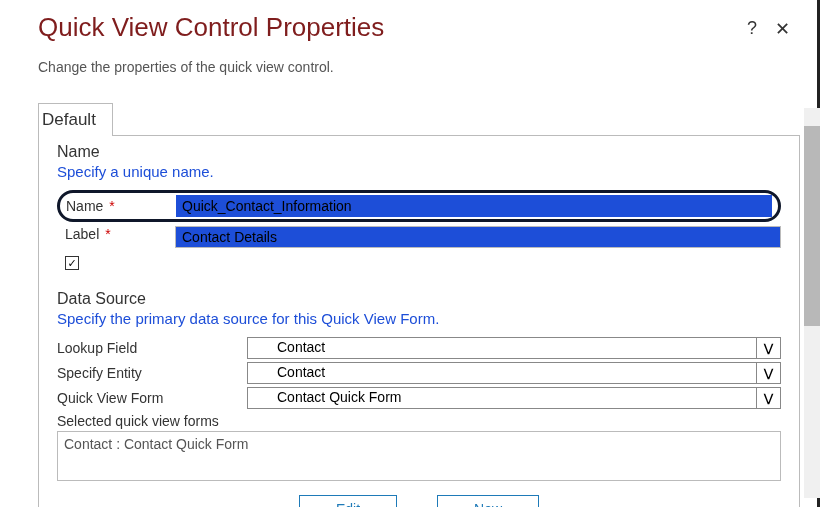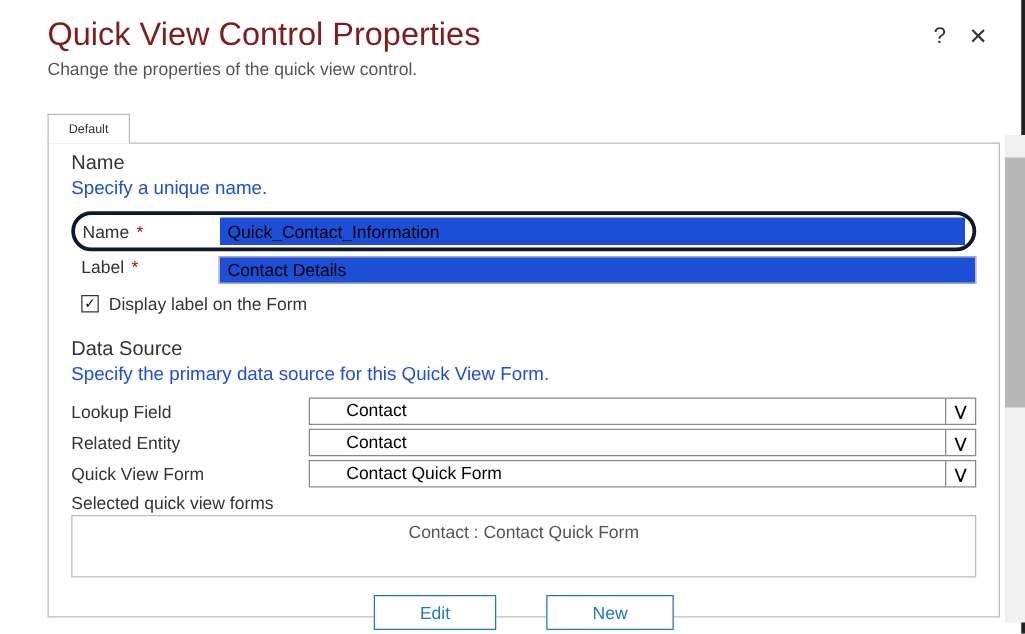--- a/index.html
+++ b/index.html
@@ -1,24 +1,24 @@
 <!DOCTYPE html>
 <html><head>
   <meta charset="utf-8">
   <style>
     * { box-sizing: border-box; margin: 0; padding: 0; font-family: "Segoe UI", Arial, sans-serif; }
     body { width: 820px; height: 507px; background: #fff; position: relative; overflow: hidden; }
     .page { padding: 12px 20px 0 38px; height: 100%; position: relative; }
     .header-row { display: flex; justify-content: space-between; align-items: flex-start; }
     .title { color: #7f1d1d; font-size: 26px; font-weight: 400; }
-    .subtitle { color: #555; font-size: 14px; margin-top: 4px; margin-bottom: 28px; }
+    .subtitle { color: #555; font-size: 14px; margin-top: 16px; margin-bottom: 28px; }
     .header-icons { display: flex; gap: 18px; padding-top: 6px; padding-right: 10px; }
     .help-icon, .close-icon { font-size: 18px; color: #333; cursor: pointer; font-weight: 400; }
     .tab-strip { display: flex; align-items: flex-end; position: relative; z-index: 2; }
-    .tab { border: 1px solid #bbb; border-bottom: none; background: #fff; padding: 6px 16px 6px 16px; font-size: 10px; color: #333; cursor: pointer; }
+    .tab { border: 1px solid #bbb; border-bottom: none; background: #fff; padding: 6px 16px 6px 3px; font-size: 17px; color: #333; cursor: pointer; }
     .tab-panel { border: 1px solid #bbb; margin-top: -1px; padding: 6px 18px 10px 18px; background: #fff; height: 380px; position: relative; }
 
     .group-label { font-size: 16px; color: #333; margin-bottom: 2px; }
     .group-desc { font-size: 15px; color: #1d4ed8; margin-bottom: 10px; }
     .group { margin-top: 1px; }
 
     .name-section-highlight { border: 3px solid #0f172a; border-radius: 16px; padding: 2px 6px 2px 6px; display: flex; align-items: center; margin-bottom: 4px; }
 
     .form-row { display: flex; align-items: flex-start; margin-bottom: 4px; }
     .form-label { width: 110px; font-size: 14px; color: #333; }
@@ -29,21 +29,21 @@
     .cb { width: 14px; height: 14px; border: 1px solid #333; display: inline-flex; align-items: center; justify-content: center; font-size: 11px; line-height: 1; }
     .cb-label { font-size: 14px; color: #333; }
 
     .ds-row { display: flex; align-items: center; margin-bottom: 3px; }
     .ds-label { width: 190px; font-size: 14px; color: #333; }
     .select { flex: 1; display: flex; border: 1px solid #888; height: 22px; padding-left: 23px; }
     .select-val { flex: 1; padding: 1px 6px; font-size: 14px; }
     .select-caret { width: 24px; border-left: 1px solid #888; display: flex; align-items: center; justify-content: center; font-size: 11px; font-weight: bold; }
 
     .selected-label { font-size: 14px; color: #333; margin-top: 4px; }
-    .selected-box { border: 1px solid #bbb; height: 50px; padding: 4px 6px; font-size: 14px; color: #555; margin-top: 2px; text-align: center; }
+    .selected-box { border: 1px solid #bbb; height: 50px; padding: 4px 6px; font-size: 14px; color: #555; margin-top: 2px; }
 
     .button-row { display: flex; justify-content: center; gap: 40px; margin-top: 14px; }
     .btn { border: 1px solid #1e7ab8; background: #fff; color: #1e7ab8; padding: 5px 36px; font-size: 14px; cursor: pointer; }
 
     .scroll-area { position: absolute; right: 0; top: 108px; width: 20px; height: 390px; }
     .scroll-track { position: absolute; right: 0; top: 0; width: 16px; height: 100%; background: #f0f0f0; }
     .scroll-thumb { position: absolute; right: 0; top: 18px; width: 16px; height: 200px; background: #b8b8b8; }
     .scroll-up { position: absolute; right: 0; top: -1px; width: 20px; height: 20px; display: flex; align-items: center; justify-content: center; font-size: 14px; color: #000; font-weight: bold; }
     .right-border { position: absolute; right: 0; top: 0; width: 3px; height: 100%; background: #222; }
   </style>
@@ -88,38 +88,37 @@
           <span>Label</span>
           <span class="req">*</span>
         </div>
         <input class="form-input" type="text" value="Contact Details" style="">
       </div>
 
       <div class="checkbox-row" style="padding-left:8px;">
         <span class="cb">
             <span>✓</span>
           </span>
-        <span class="cb-label">Display label on the Form</span>
       </div>
     </div>
 
     <div class="group">
       <div class="group-label">Data Source</div>
       <div class="group-desc">Specify the primary data source for this Quick View Form.</div>
 
       <div class="ds-row">
         <div class="ds-label">Lookup Field</div>
         <div class="select">
           <div class="select-val">Contact</div>
           <div class="select-caret">⋁</div>
         </div>
       </div>
 
       <div class="ds-row">
-        <div class="ds-label">Related Entity</div>
+        <div class="ds-label">Specify Entity</div>
         <div class="select">
           <div class="select-val">Contact</div>
           <div class="select-caret">⋁</div>
         </div>
       </div>
 
       <div class="ds-row">
         <div class="ds-label">Quick View Form</div>
         <div class="select">
           <div class="select-val">Contact Quick Form</div>

